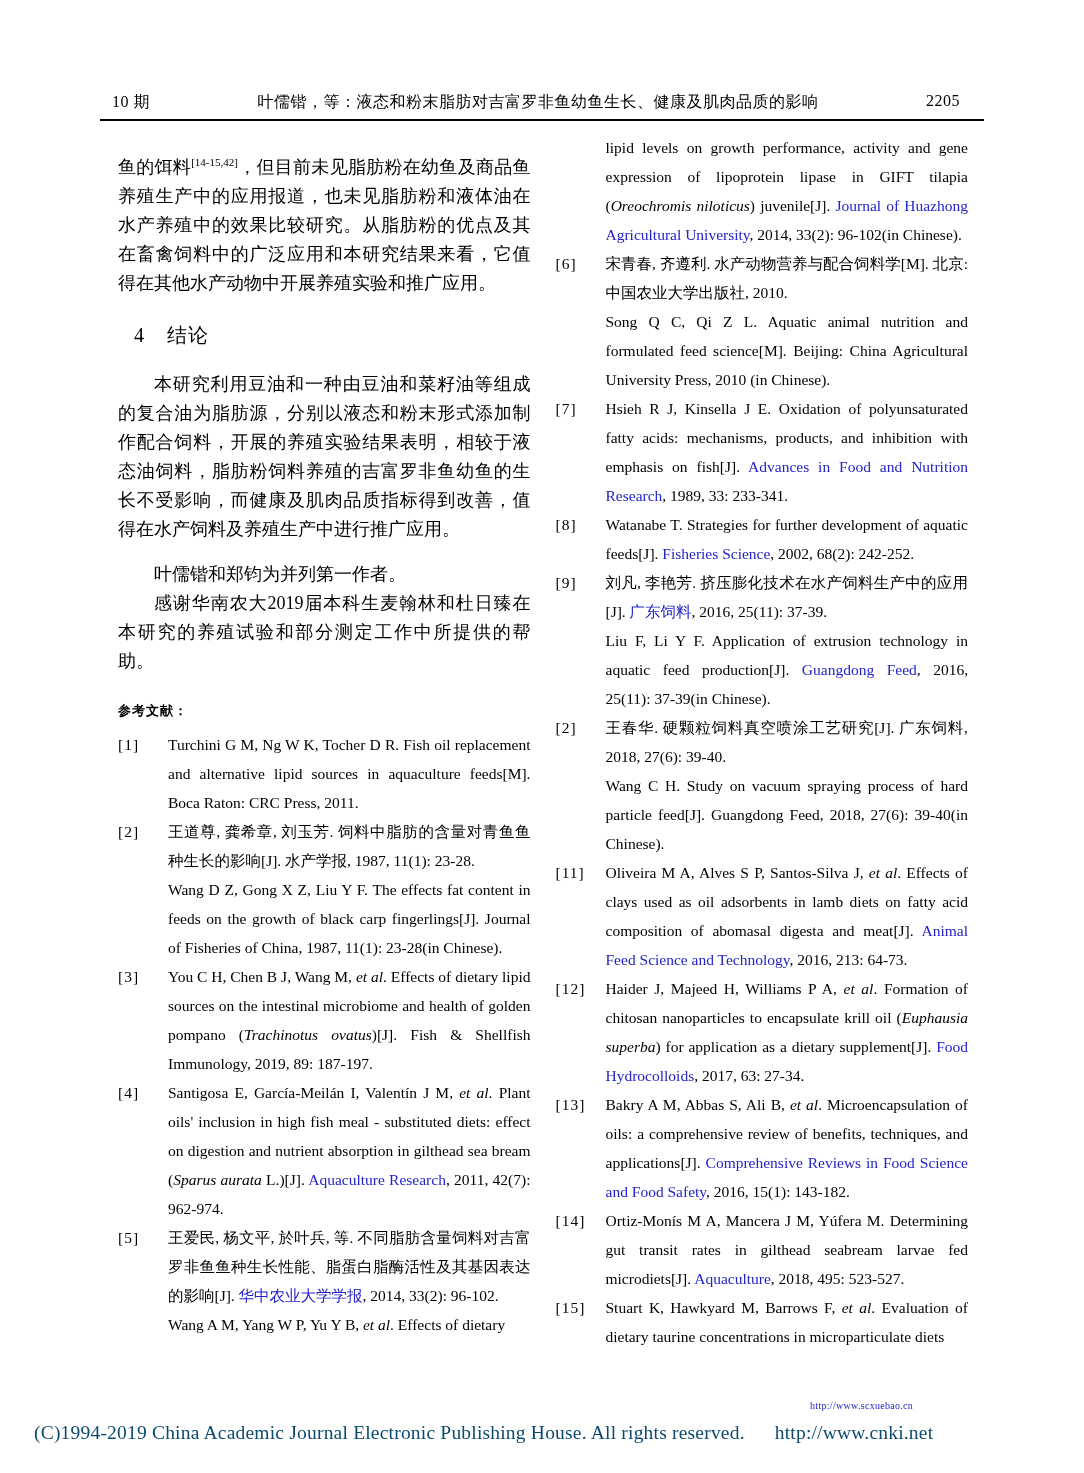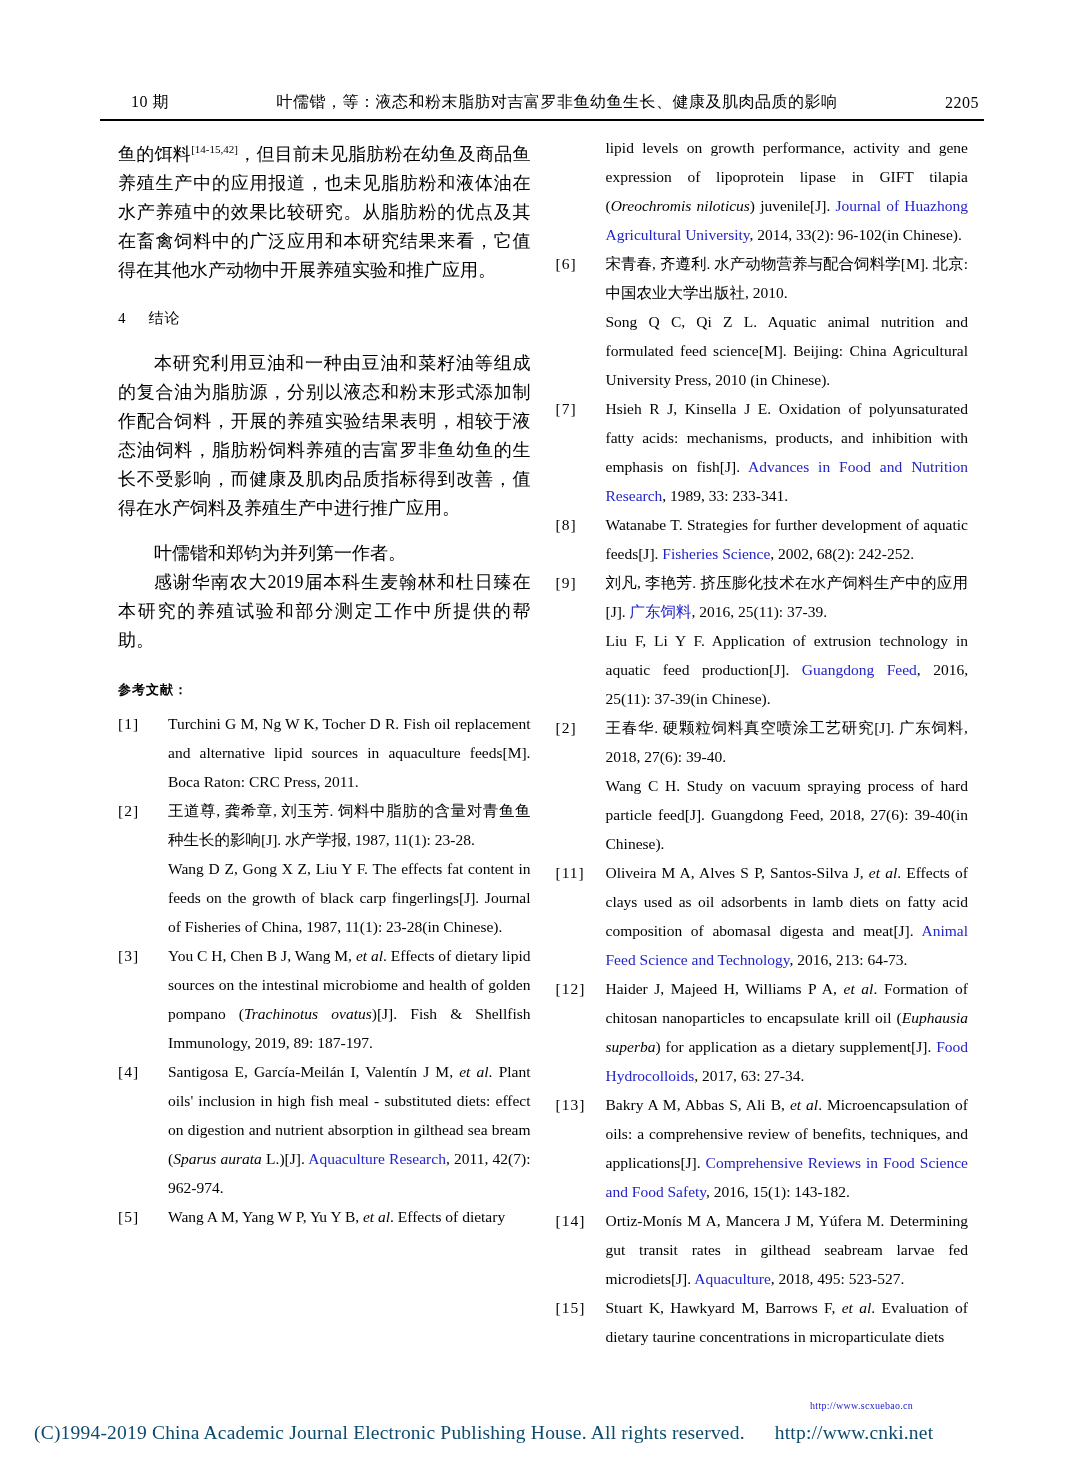--- a/index.html
+++ b/index.html
@@ -7,41 +7,41 @@
     position:relative;
     width:1084px;height:1473px;
     margin:0 auto;
     background:#ffffff;
     font-family:"Liberation Serif","DejaVu Serif",serif;
     color:#000;
     overflow:hidden;
   }
   
   .pg-header{
-    position:absolute;top:92px;left:131px;width:848px;
-    display:flex;justify-content:space-between;align-items:center;
+    position:absolute;top:92px;left:112px;width:848px;
+    display:flex;justify-content:space-between;align-items:flex-start;
     font-size:16px;letter-spacing:.5px;
   }
   .pg-header .run-title{flex:1;text-align:center;}
   .header-rule{
     position:absolute;top:119px;left:100px;width:884px;height:2px;background:#000;
   }
   
   .columns{
     position:absolute;top:133px;left:118px;width:850px;
     display:flex;gap:25px;
   }
   .col{width:413px;}
   .body-para{
     margin:0;font-size:18px;line-height:29px;text-align:justify;
   }
   .indent{text-indent:2em;}
-  .para-first{margin-top:7px;}
+  .para-first{margin-top:20px;}
   .section-heading{
-    margin:24px 0 21px 0;font-size:15px;font-weight:normal;letter-spacing:1px;
+    margin:24px 0 21px 16px;font-size:20px;font-weight:normal;letter-spacing:1px;
   }
   .section-heading .sec-num{margin-right:22px;}
   .note-para{margin-top:16px;}
   .ref-heading{
     margin:26px 0 10px 0;
     font-family:"Liberation Sans","DejaVu Sans",sans-serif;
     font-weight:bold;font-size:13px;letter-spacing:1px;
   }
   
   .ref{display:flex;font-size:15.5px;line-height:29px;}
@@ -110,20 +110,21 @@
           </div>
           <div class="ref">
             <span class="ref-id">[4]</span>
             <div class="ref-body">
               <p class="ref-text"><span>Santigosa E, García-Meilán I, Valentín J M, </span><span class="it">et al</span><span>. Plant oils' inclusion in high fish meal - substituted diets: effect on digestion and nutrient absorption in gilthead sea bream (</span><span class="it">Sparus aurata</span><span> L.)[J]. </span><span class="lnk">Aquaculture Research</span><span>, 2011, 42(7): 962-974.</span></p>
             </div>
           </div>
           <div class="ref">
             <span class="ref-id">[5]</span>
             <div class="ref-body">
+              <p class="ref-text"><span>王爱民, 杨文平, 於叶兵, 等. 不同脂肪含量饲料对吉富罗非鱼鱼种生长性能、脂蛋白脂酶活性及其基因表达的影响[J]. </span><span class="lnk">华中农业大学学报</span><span>, 2014, 33(2): 96-102.</span></p>
               <p class="ref-text"><span>Wang A M, Yang W P, Yu Y B, </span><span class="it">et al</span><span>. Effects of dietary</span></p>
             </div>
           </div>
         </div>
     </div>
 
     <div class="col">
       <div id="refs-right">
           <div class="ref">
             <span class="ref-id"></span>

